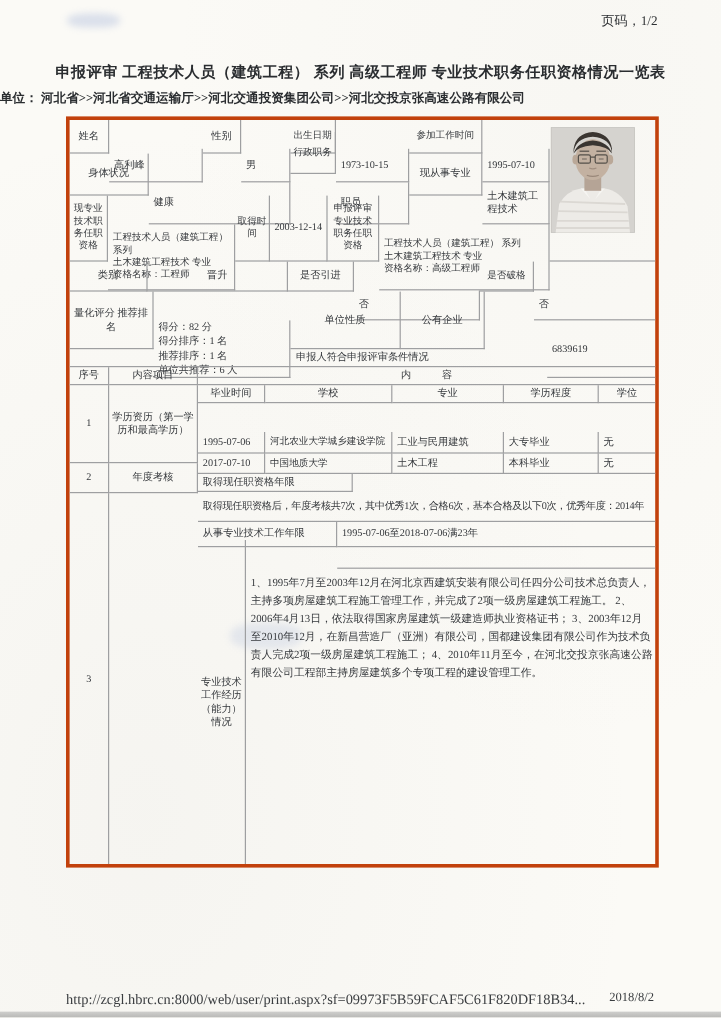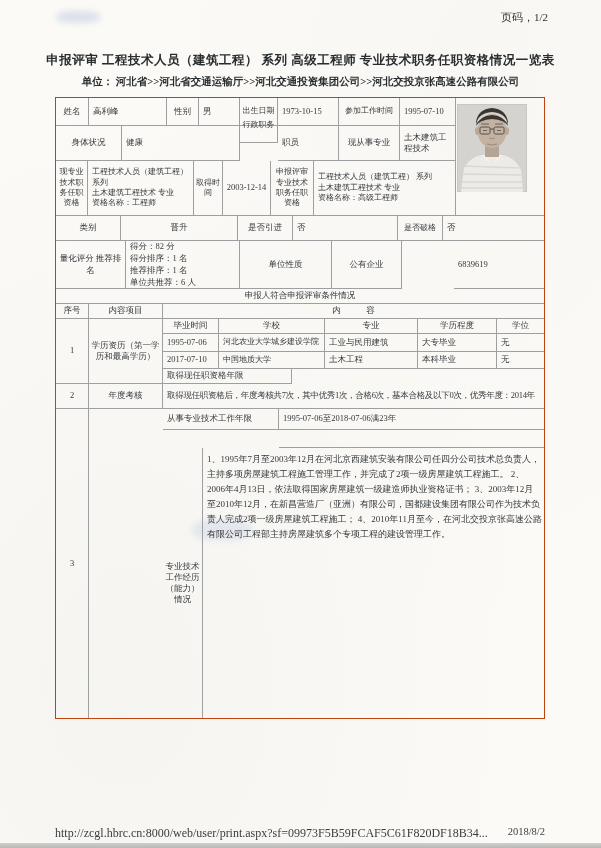--- a/index.html
+++ b/index.html
@@ -9,32 +9,32 @@
     font-family:"Liberation Serif","DejaVu Serif",serif;
     color:#33363a;
   }
   .pagewrap{position:absolute;inset:0;}
   .scan-noise{position:absolute;inset:0;background:
     radial-gradient(ellipse at 20% 80%, rgba(180,180,175,0.08), transparent 60%),
     radial-gradient(ellipse at 80% 10%, rgba(200,200,195,0.06), transparent 50%);}
   .page-num{position:absolute;top:10px;right:53px;font-size:11px;color:#2e3134;}
   .doc-title{position:absolute;top:52px;left:0;width:601px;text-align:center;
     font-size:12.5px;font-weight:bold;color:#2a2d30;letter-spacing:0.5px;}
-  .doc-subtitle{position:absolute;top:75px;left:0;width:601px;text-align:center;
+  .doc-subtitle{position:absolute;top:75px;left:0;width:601px;text-align:left;
     font-size:10.5px;font-weight:bold;color:#2a2d30;}
   .u{text-underline-offset:2px;}
   .tbl{position:absolute;left:55px;top:97px;width:488px;height:620px;
-    border:1px solid #c2410c;box-sizing:content-box;}
+    border:3px solid #c2410c;box-sizing:content-box;}
   .cell{position:absolute;box-sizing:border-box;display:flex;align-items:center;
     justify-content:center;text-align:center;font-size:8.5px;line-height:1.3;
     border-right:1px solid #9e9fa1;border-bottom:1px solid #9e9fa1;
     padding:1px 2px;color:#35383c;}
   .cell.noR{border-right:none}
   .cell.noB{border-bottom:none}
-  .cell.lft{justify-content:flex-start;text-align:left;padding-left:4px;}
+  .cell.lft{justify-content:flex-start;text-align:left;padding-left:4px;margin-top:24px;}
   .cell.top{align-items:flex-start;padding-top:4px;}
   .lines{display:block;width:100%;}
   .lines>div{margin:1px 0;}
   .qual{display:block;width:100%;text-align:left;}
   .small{font-size:8px;}
   .spread{letter-spacing:3em;padding-left:3em;}
   .para{font-size:9px;line-height:15px;text-align:left;display:block;width:100%;}
   .photo-box{position:absolute;left:1px;top:6px;}
   .footer-url{position:absolute;top:826px;left:55px;font-size:12px;color:#3a3d40;}
   .footer-date{position:absolute;top:826px;right:56px;font-size:10.5px;color:#3a3d40;}

